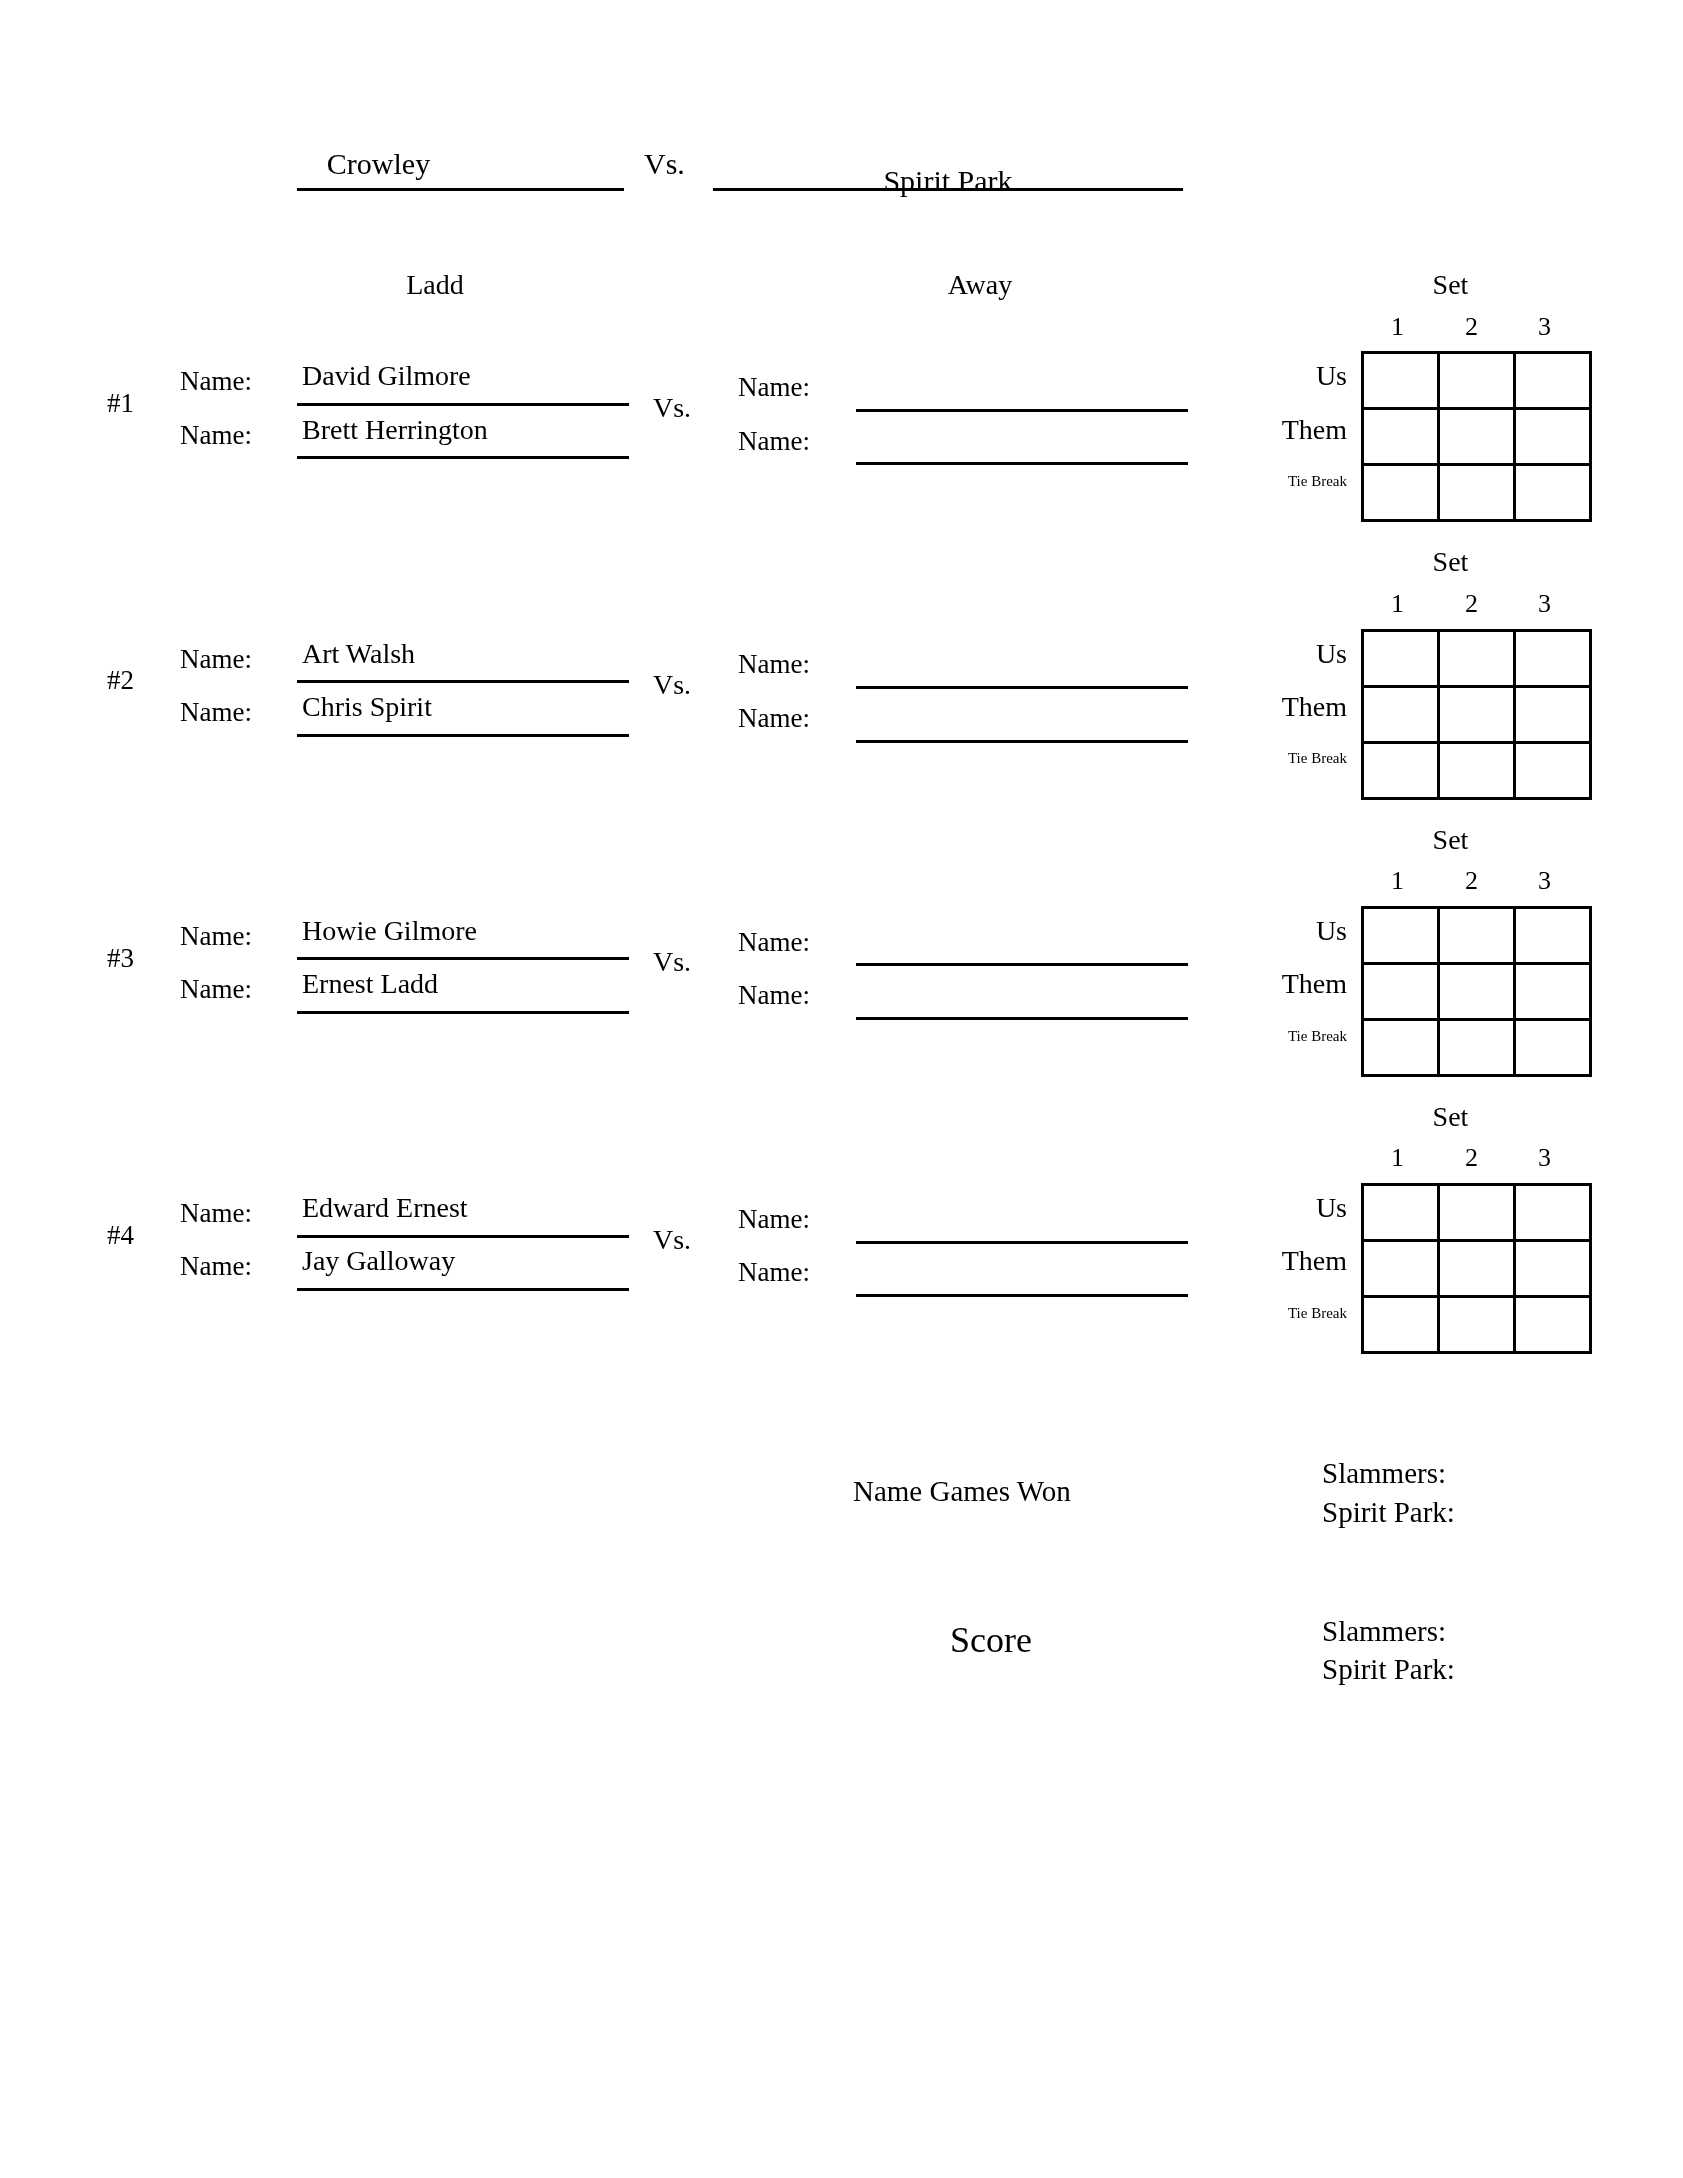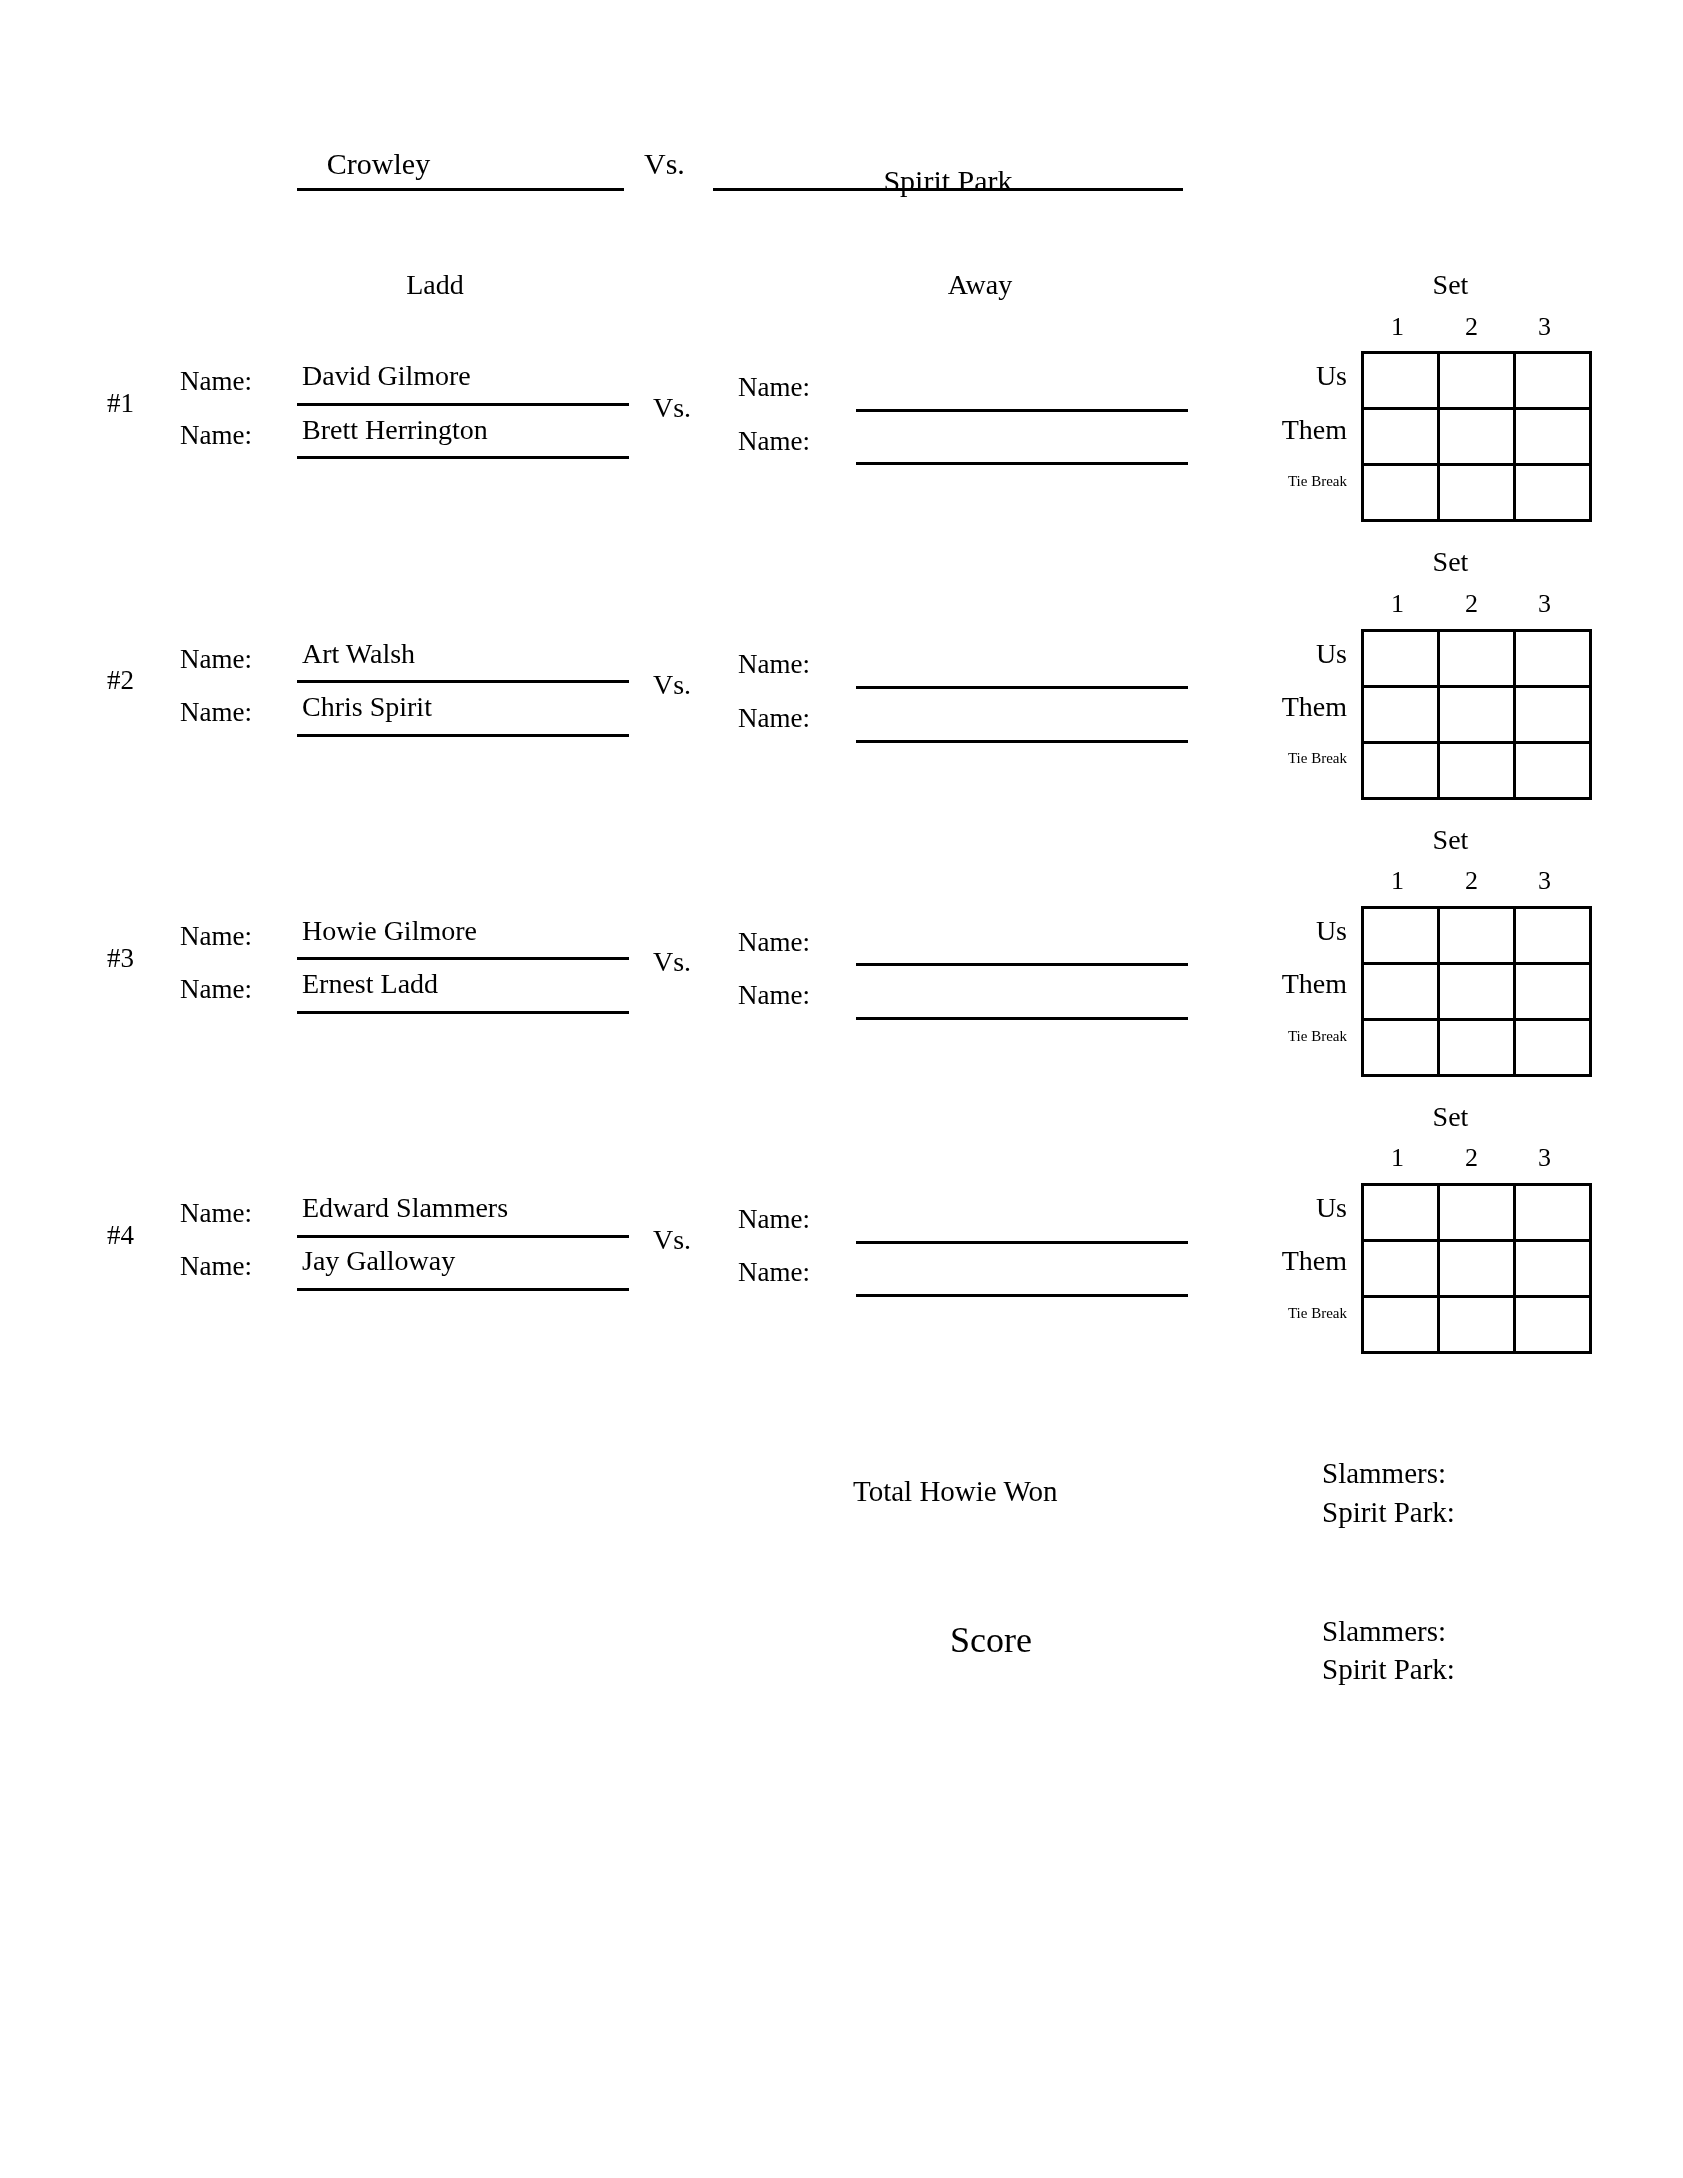--- a/index.html
+++ b/index.html
@@ -277,21 +277,21 @@
       <td></td>
       <td></td>
       <td></td>
     </tr>
   </tbody>
     </table>
 
   <div class="match-number" style="left:107px; top:1220px;">#4</div>
 
   <div class="name-label" style="left:180px; top:1198px;">Name:</div>
-  <div class="name-value" style="left:302px; top:1192px;">Edward Slammers</div>
+  <div class="name-value" style="left:302px; top:1192px;">Edward Ernest</div>
   <div class="name-rule" style="left:297px; top:1235px; width:332px;"></div>
 
   <div class="name-label" style="left:180px; top:1251px;">Name:</div>
   <div class="name-value" style="left:302px; top:1245px;">Jay Galloway</div>
   <div class="name-rule" style="left:297px; top:1288px; width:332px;"></div>
 
   <div class="vs-match" style="left:653px; top:1224px;">Vs.</div>
 
   <div class="name-label" style="left:738px; top:1204px;">Name:</div>
   <div class="name-value" style="left:861px; top:1198px;"></div>
@@ -321,21 +321,21 @@
       <td></td>
     </tr>
     <tr>
       <td></td>
       <td></td>
       <td></td>
     </tr>
   </tbody>
     </table>
 
-  <div class="footer-label" style="left:853px; top:1475px;">Total Howie Won</div>
+  <div class="footer-label" style="left:853px; top:1475px;">Name Games Won</div>
   <div class="footer-team" style="left:1322px; top:1457px;">Slammers:</div>
   <div class="footer-team" style="left:1322px; top:1496px;">Spirit Park:</div>
 
   <div class="footer-score-word" style="left:950px; top:1619px;">Score</div>
   <div class="footer-team" style="left:1322px; top:1615px;">Slammers:</div>
   <div class="footer-team" style="left:1322px; top:1653px;">Spirit Park:</div>
 
 </div>
 
 

